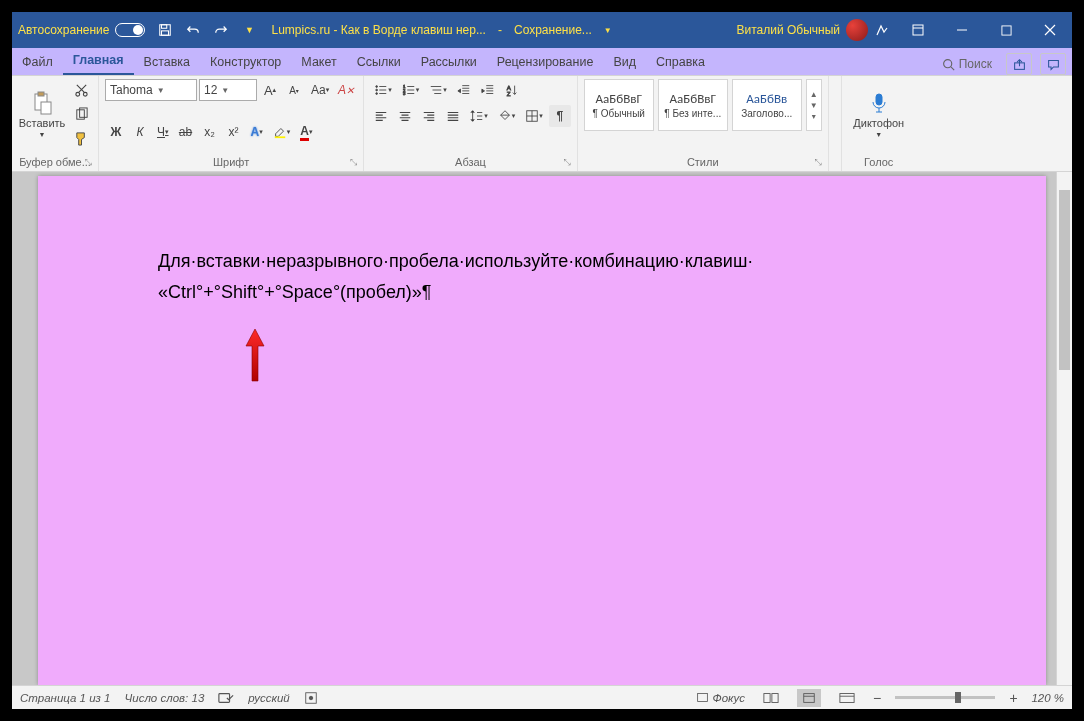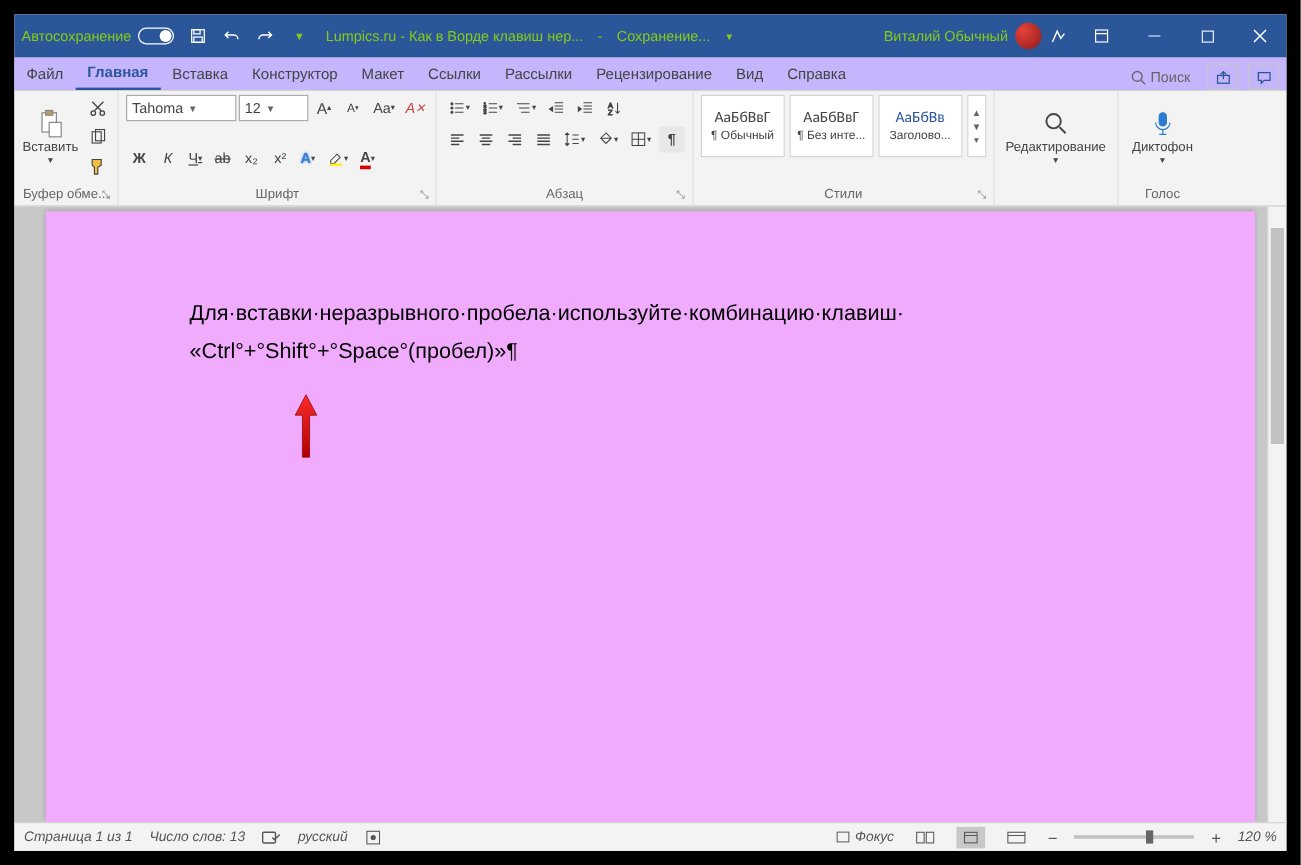--- a/index.html
+++ b/index.html
@@ -1,21 +1,21 @@
 <!DOCTYPE html>
 <html><head>
 <meta charset="utf-8">
 <style>
 * { margin:0; padding:0; box-sizing:border-box; font-family:"Segoe UI",Tahoma,sans-serif; }
 body { background:#fff; display:flex; justify-content:center; align-items:center; height:721px; }
 .frame { width:1084px; height:721px; background:#000; display:flex; align-items:center; justify-content:center; }
 .window { width:1060px; height:697px; background:#fff; display:flex; flex-direction:column; position:relative; }
 
 
-.titlebar { height:36px; background:#2b579a; color:#84cc16; display:flex; align-items:center; font-size:12px; }
+.titlebar { height:36px; background:#2b579a; color:#fde047; display:flex; align-items:center; font-size:12px; }
 .titlebar .seg { display:flex; align-items:center; padding:0 6px; gap:6px; }
 .autosave-toggle { width:30px; height:14px; border:1px solid #fff; border-radius:7px; position:relative; }
 .autosave-toggle::after { content:""; position:absolute; right:1px; top:1px; width:10px; height:10px; border-radius:50%; background:#fff; }
 .tb-btn { width:28px; height:36px; display:flex; align-items:center; justify-content:center; cursor:pointer; }
 .title-text { flex:0 1 auto; padding:0 8px; white-space:nowrap; overflow:hidden; text-overflow:ellipsis; }
 .title-spacer { flex:1; }
 .avatar { width:22px; height:22px; border-radius:50%; background:radial-gradient(circle at 30% 30%,#e8413a,#8b1b1b); }
 .win-btn { width:44px; height:36px; display:flex; align-items:center; justify-content:center; cursor:pointer; }
 
 
@@ -367,30 +367,20 @@
               <span style="font-size:8px">▾</span>
             </div>
     </div>
     <div class="group-label">
             <span>Стили</span>
             <span class="launcher">⤡</span>
           </div>
   </div>
 
   <div class="group">
-    <div class="group-body">
-      <div class="big-btn" style="width:90px">
-        <svg viewBox="0 0 24 24" stroke="#444" fill="none" stroke-width="1.6">
-                <circle cx="10" cy="10" r="6"></circle>
-                <path d="M15 15l5 5"></path>
-              </svg>
-        <span>Редактирование</span>
-        <span style="font-size:7px">▼</span>
-      </div>
-    </div>
     <div class="group-label"></div>
   </div>
 
   <div class="group" style="border-right:none">
     <div class="group-body">
       <div class="big-btn" style="width:62px">
         <svg viewBox="0 0 24 24" stroke="#2b7cd3" fill="#2b7cd3" stroke-width="1">
                 <rect x="9" y="3" width="6" height="11" rx="3"></rect>
                 <path d="M6 11a6 6 0 0012 0M12 17v4M9 21h6" fill="none"></path>
               </svg>

